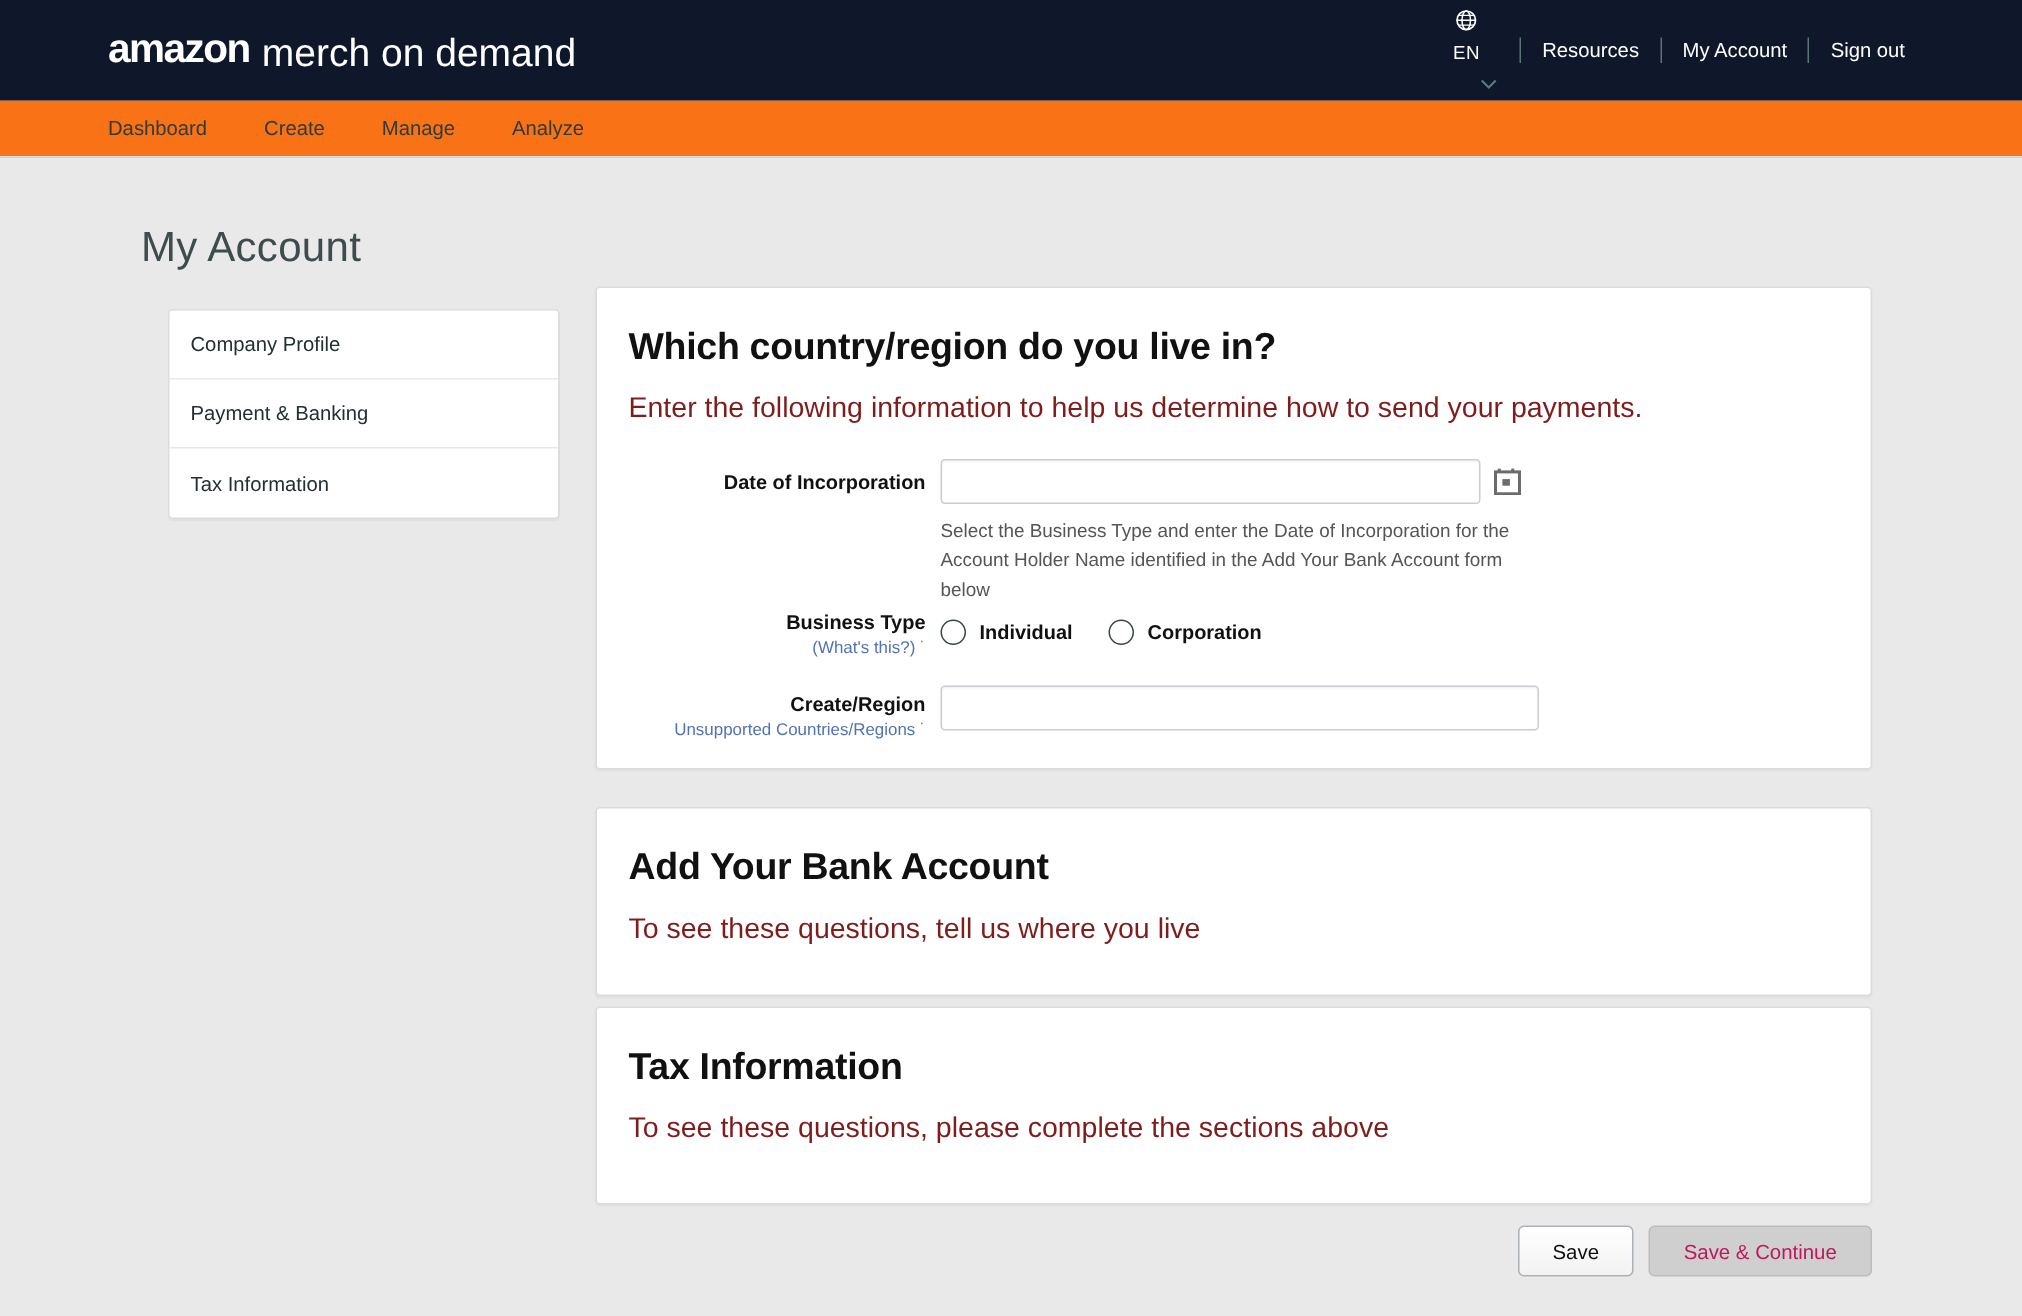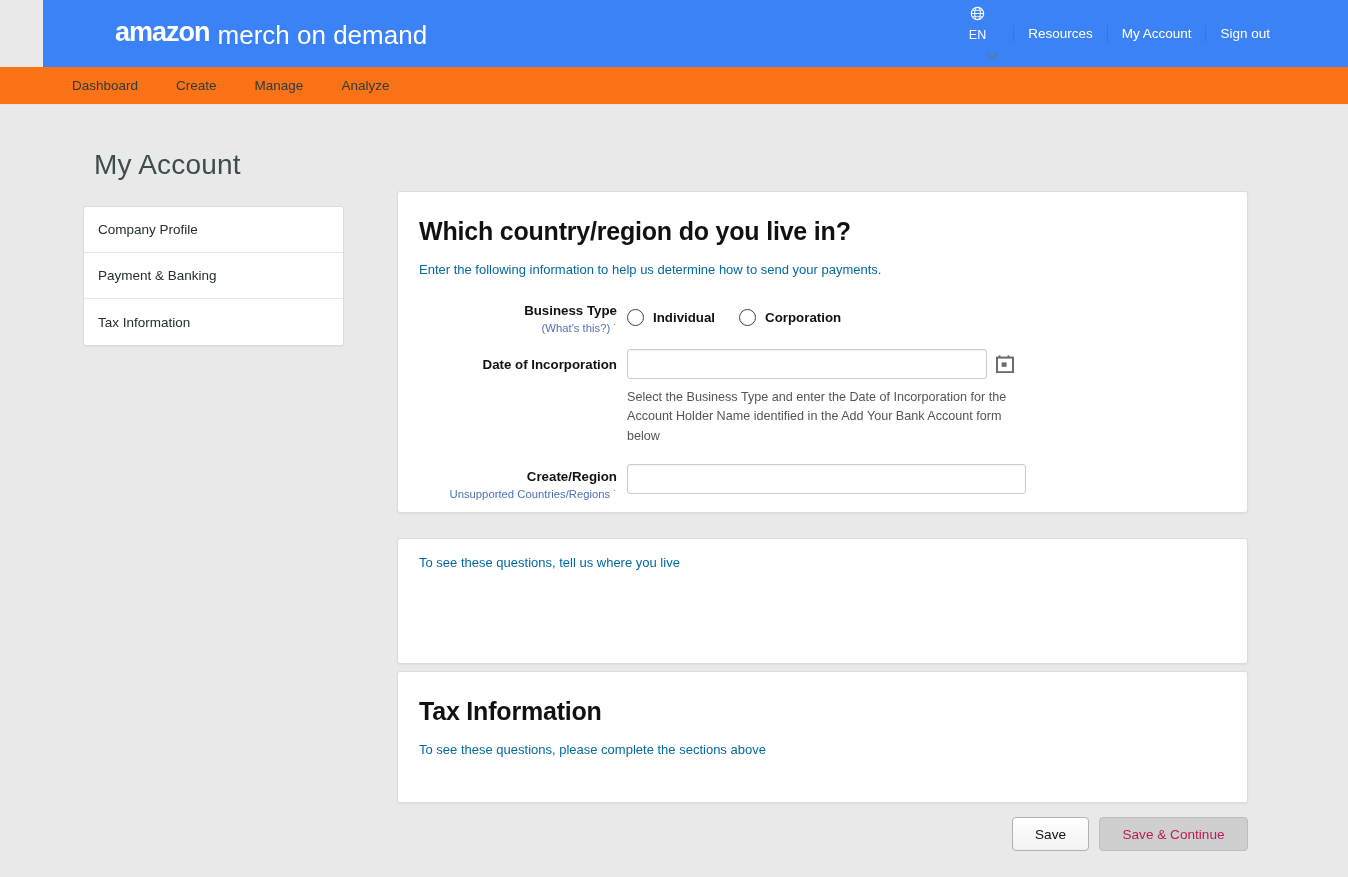--- a/index.html
+++ b/index.html
@@ -7,22 +7,22 @@
   body {
     width:1348px; height:877px;
     background:#e9e9e9;
     font-family:"Liberation Sans", sans-serif;
     color:#111;
     overflow:hidden;
   }
 
   
   .topbar{
-    height:67px; background:#3b82f6; position:relative;
-    display:flex; align-items:center;margin-left:43px;
+    height:67px; background:#0f172a; position:relative;
+    display:flex; align-items:center;
   }
   .brand{
     margin-left:72px; display:flex; align-items:flex-end; color:#fff;
     font-size:26px; letter-spacing:-0.2px; line-height:1;
     position:relative; user-select:none;
   }
   .brand-amazon{ font-weight:bold; font-size:27px; letter-spacing:-1px; position:relative; padding-bottom:2px;}
   .brand-rest{ font-weight:400; font-size:26px; margin-left:8px; letter-spacing:0px;}
 
   .topright{
@@ -48,21 +48,21 @@
 
   
   .page{ padding:0; position:relative; height:772px; }
   .page-title{
     position:absolute; left:94px; top:44px;
     font-size:28px; font-weight:400; color:#3f4c4e; letter-spacing:.2px;
   }
 
   
   .sidebar{
-    position:absolute; left:83px; top:101px; width:261px;
+    position:absolute; left:112px; top:101px; width:261px;
     background:#fff; border:1px solid #dcdcdc; border-radius:3px;
     box-shadow:0 1px 1px rgba(0,0,0,.04);
   }
   .side-item{
     height:46px; display:flex; align-items:center; padding-left:14px;
     font-size:13.5px; color:#232f31; border-bottom:1px solid #e7e7e7;
     cursor:pointer;
   }
   .side-item:last-child{ border-bottom:none; }
 
@@ -74,21 +74,21 @@
   }
   #card-country{ top:86px; height:322px; }
   #card-bank{ top:433px; height:126px; }
   #card-tax{ top:566px; height:132px; }
 
   .card-title{
     font-size:25px; font-weight:bold; color:#111; letter-spacing:-.2px;
     margin:25px 0 0 21px;
   }
   .card-sub{
-    font-size:13px; color:#0369a1; margin:16px 0 0 21px;
+    font-size:19px; color:#7f1d1d; margin:16px 0 0 21px;
   }
 
   
   .form{ margin-top:22px; position:relative; }
   .row{ display:flex; position:relative; }
 
   .lbl-col{
     width:229px; text-align:right; padding-right:10px; padding-top:4px;
   }
   .lbl{ font-size:13.3px; font-weight:bold; color:#111; line-height:16px; }
@@ -198,73 +198,74 @@
       <span>Tax Information</span>
     </div>
   </div>
 
   <div class="card" id="card-country">
     <div class="card-title">Which country/region do you live in?</div>
     <div class="card-sub">Enter the following information to help us determine how to send your payments.</div>
 
     <div class="form">
 
-      <div class="row">
-        <div class="lbl-col">
-          <div class="lbl">Business Type</div>
-          <span class="sublink">
-            <span>(What's this?)</span><span class="dash">˙</span>
-          </span>
-        </div>
-        <div class="radios">
-          <label class="radio-wrap">
-            <span class="radio"></span>
-            <span class="radio-lbl">Individual</span>
-          </label>
-          <label class="radio-wrap">
-            <span class="radio"></span>
-            <span class="radio-lbl">Corporation</span>
-          </label>
-        </div>
-      </div>
-
       <div class="row" style="margin-top:14px;">
         <div class="lbl-col" style="padding-top:8px;">
           <div class="lbl">Date of Incorporation</div>
         </div>
         <div>
           <div style="display:flex;align-items:flex-start;">
             <input class="inp" id="date-input" type="text" placeholder="" style="">
             <svg class="cal-btn" viewBox="0 0 18 18">
               <rect x="2.5" y="0.4" width="2" height="2.6" fill="#6b6b6b"></rect>
               <rect x="11.5" y="0.4" width="2" height="2.6" fill="#6b6b6b"></rect>
               <rect x="1" y="2.6" width="16" height="14.6" fill="none" stroke="#6b6b6b" stroke-width="2"></rect>
               <rect x="5.6" y="7.4" width="5" height="4.4" fill="#6b6b6b"></rect>
             </svg>
           </div>
           <div class="help">Select the Business Type and enter the Date of Incorporation for the Account Holder Name identified in the Add Your Bank Account form below</div>
         </div>
       </div>
 
+      <div class="row">
+        <div class="lbl-col">
+          <div class="lbl">Business Type</div>
+          <span class="sublink">
+            <span>(What's this?)</span><span class="dash">˙</span>
+          </span>
+        </div>
+        <div class="radios">
+          <label class="radio-wrap">
+            <span class="radio"></span>
+            <span class="radio-lbl">Individual</span>
+          </label>
+          <label class="radio-wrap">
+            <span class="radio"></span>
+            <span class="radio-lbl">Corporation</span>
+          </label>
+        </div>
+      </div>
+
       <div class="row" style="margin-top:18px;">
         <div class="lbl-col" style="padding-top:5px;">
           <div class="lbl">Create/Region</div>
           <span class="sublink">
             <span>Unsupported Countries/Regions</span><span class="dash">˙</span>
           </span>
         </div>
         <div>
           <input class="inp" id="country-input" type="text" placeholder="" style="">
         </div>
       </div>
 
     </div>
   </div>
 
   <div class="card" id="card-bank">
+    <div class="card-title">Add Your Bank Account</div>
     <div class="card-sub">To see these questions, tell us where you live</div>
   </div>
 
   <div class="card" id="card-tax">
     <div class="card-title">Tax Information</div>
     <div class="card-sub">To see these questions, please complete the sections above</div>
   </div>
 
   <div class="footer">
     <button class="btn btn-save">Save</button>

